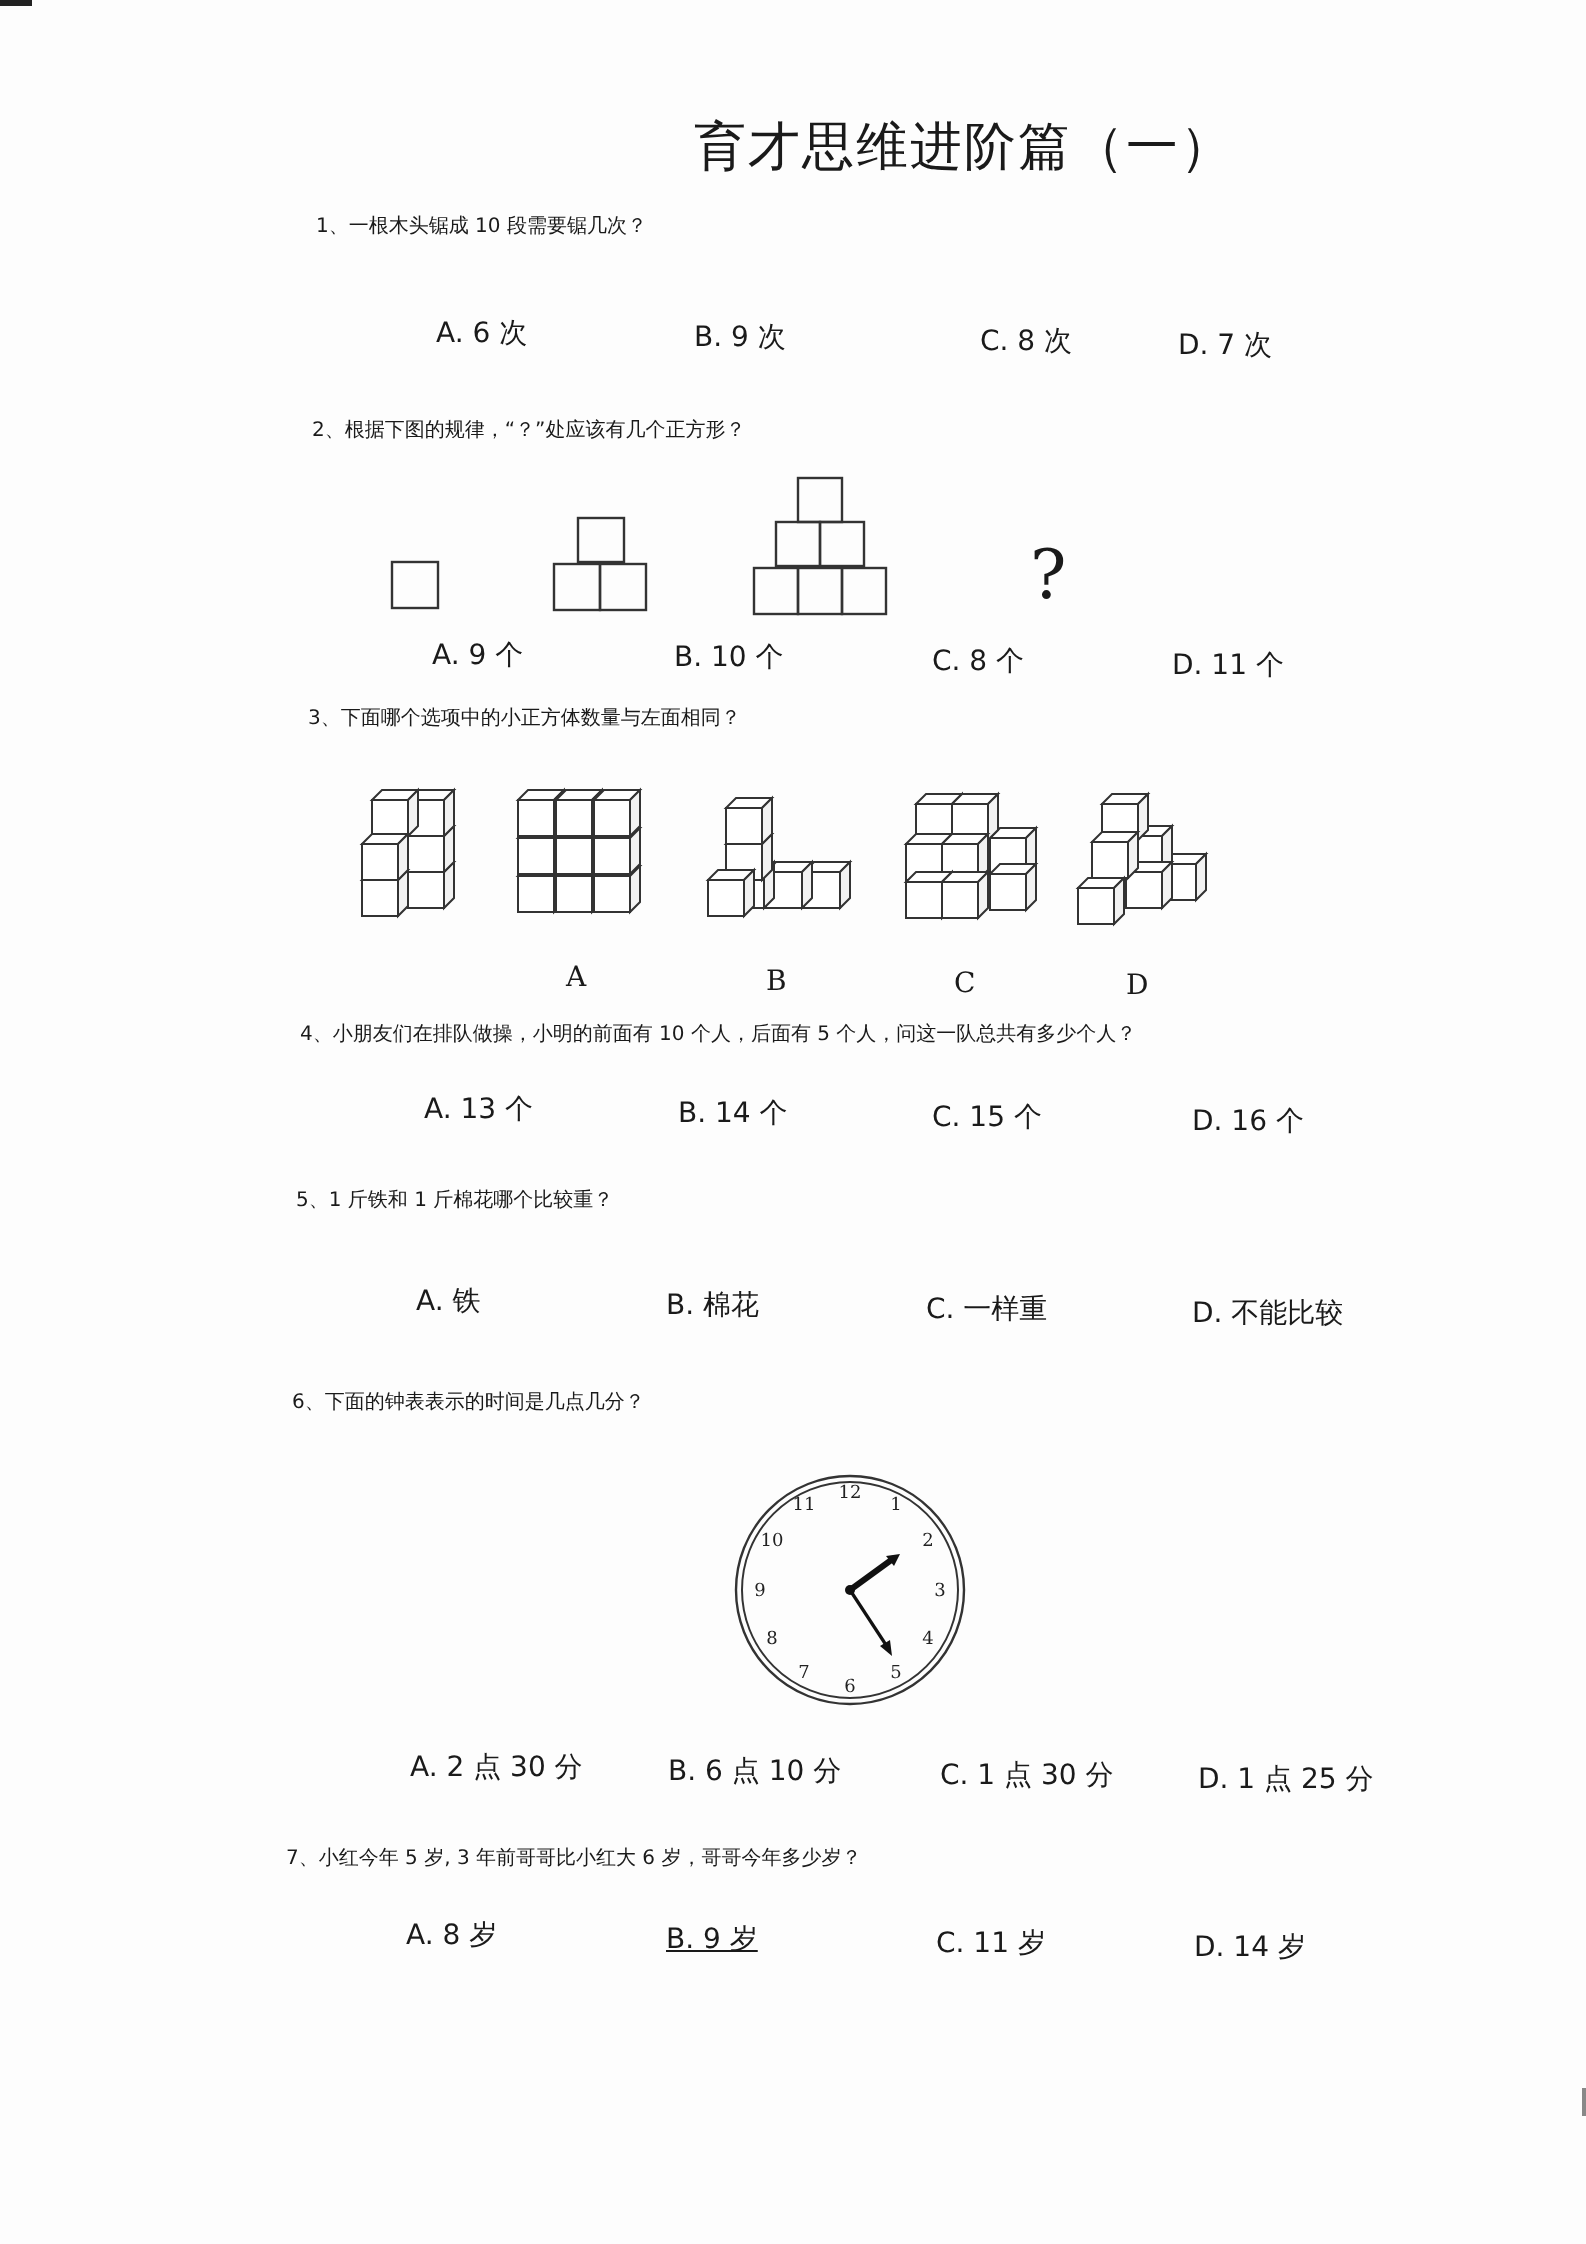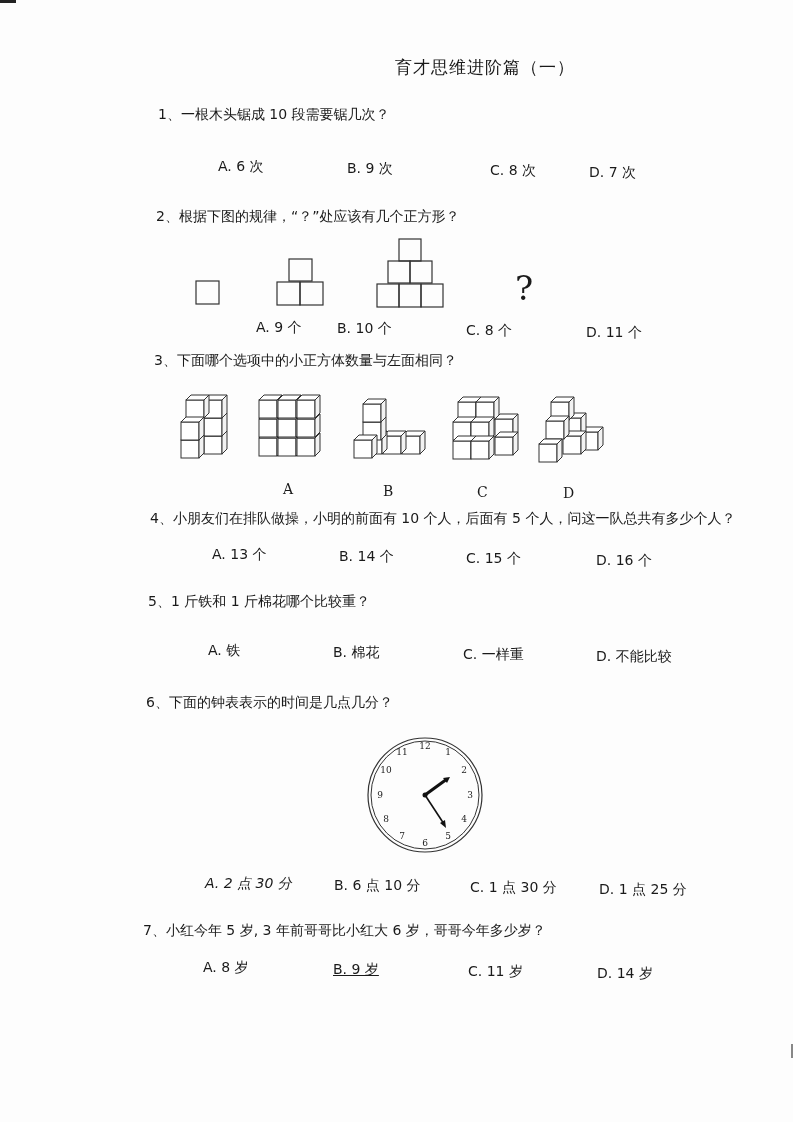--- a/index.html
+++ b/index.html
@@ -1,20 +1,20 @@
 <!DOCTYPE html>
 <html><head>
 <meta charset="utf-8">
 <style>
   html, body { margin:0; padding:0; }
   body { width:793px; height:1122px; background:#fdfdfd; position:relative; overflow:hidden;
          font-family:"DejaVu Serif","Liberation Serif",serif; color:#1a1a1a; }
   .abs { position:absolute; white-space:nowrap; }
-  .title { left:347px; top:56px; font-size:17px; letter-spacing:1px; font-family:Liberation Sans, sans-serif;margin-left:48px; }
-  .q { font-size:14px; font-family:"DejaVu Sans","Liberation Sans",sans-serif; }
+  .title { left:347px; top:56px; font-size:26px; letter-spacing:1px; font-family:Liberation Sans, sans-serif; }
+  .q { font-size:10px; font-family:"DejaVu Sans","Liberation Sans",sans-serif; }
   .opt { font-size:14px; font-family:"DejaVu Sans","Liberation Sans",sans-serif; }
   .corner-mark { left:0; top:0; width:16px; height:10px; border-top:3px solid #222; border-left:0; }
   .edge-mark { right:0; top:1044px; width:2px; height:14px; background:#888; }
   svg { position:absolute; overflow:visible; }
 </style>
 </head>
 <body>
 
 <div class="abs corner-mark"></div>
 <div class="abs edge-mark"></div>
@@ -39,21 +39,21 @@
       <rect x="300" y="282" width="23" height="23"></rect>
       <rect x="399" y="239" width="22" height="22"></rect>
       <rect x="388" y="261" width="22" height="22"></rect>
       <rect x="410" y="261" width="22" height="22"></rect>
       <rect x="377" y="284" width="22" height="23"></rect>
       <rect x="399" y="284" width="22" height="23"></rect>
       <rect x="421" y="284" width="22" height="23"></rect>
     </g>
   </svg>
   <div class="abs" style="left:515px;top:268px;font-size:34px;font-family:'DejaVu Serif',serif;">?</div>
-  <div class="abs opt" style="left:216px;top:319px;margin-left:40px;">A. 9 个</div>
+  <div class="abs opt" style="left:216px;top:319px;">A. 9 个</div>
   <div class="abs opt" style="left:337px;top:320px;">B. 10 个</div>
   <div class="abs opt" style="left:466px;top:322px;text-align:right;">C. 8 个</div>
   <div class="abs opt" style="left:586px;top:324px;">D. 11 个</div>
 </div>
 
 <div>
   <div class="abs q" style="left:154px;top:352px;">3、下面哪个选项中的小正方体数量与左面相同？</div>
   <svg style="left:0;top:0;" width="793" height="520">
     <defs>
       <g id="cube">
@@ -153,21 +153,21 @@
       <text x="15" y="63">9</text>
       <text x="21" y="38">10</text>
       <text x="37" y="20">11</text>
     </g>
     <line x1="60" y1="60" x2="82" y2="44" stroke="#111" stroke-width="3"></line>
     <polygon points="85,42 78,43 82,48" fill="#111"></polygon>
     <line x1="60" y1="60" x2="79" y2="89" stroke="#111" stroke-width="1.6"></line>
     <polygon points="81,93 75,88 80,85" fill="#111"></polygon>
     <circle cx="60" cy="60" r="2.5" fill="#111"></circle>
   </svg>
-  <div class="abs opt" style="left:205px;top:875px;font-style:italic;">A. 2 点 30 分</div>
+  <div class="abs opt" style="left:205px;top:875px;">A. 2 点 30 分</div>
   <div class="abs opt" style="left:334px;top:877px;">B. 6 点 10 分</div>
   <div class="abs opt" style="left:470px;top:879px;">C. 1 点 30 分</div>
   <div class="abs opt" style="left:599px;top:881px;">D. 1 点 25 分</div>
 </div>
 
 <div>
   <div class="abs q" style="left:143px;top:922px;">7、小红今年 5 岁, 3 年前哥哥比小红大 6 岁，哥哥今年多少岁？</div>
   <div class="abs opt" style="left:203px;top:959px;">A. 8 岁</div>
   <div class="abs opt" style="left:333px;top:961px;text-decoration:underline;">B. 9 岁</div>
   <div class="abs opt" style="left:468px;top:963px;">C. 11 岁</div>

